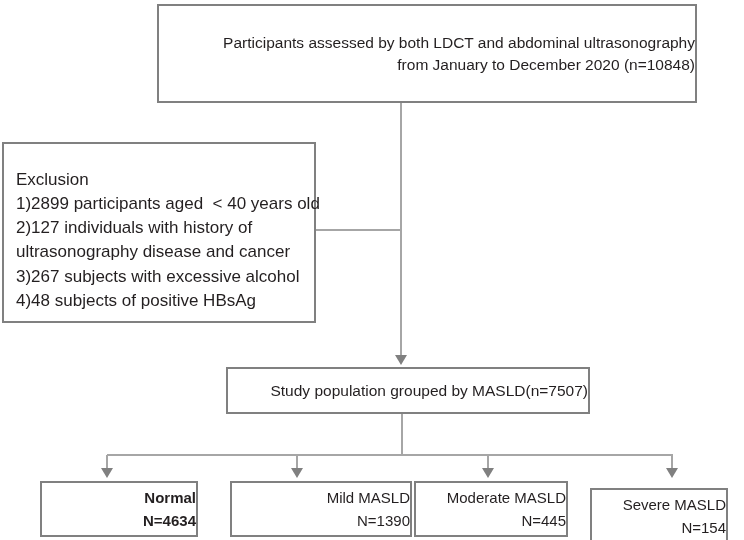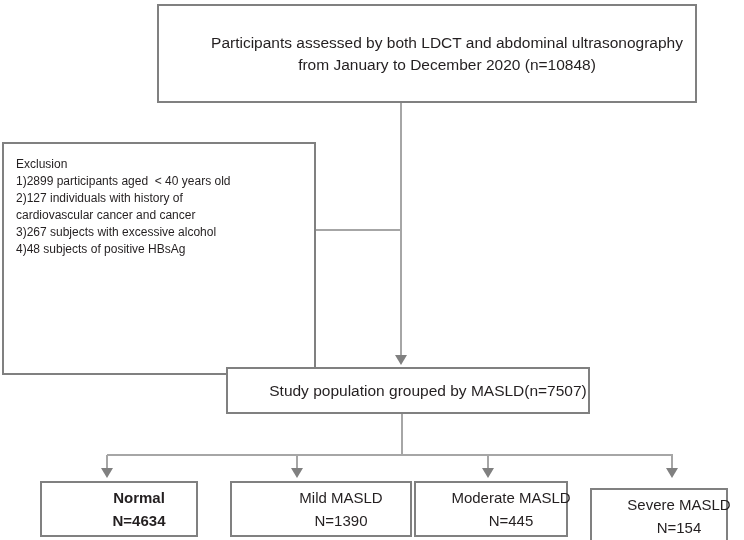--- a/index.html
+++ b/index.html
@@ -15,21 +15,21 @@
     font-family: "Liberation Sans", sans-serif;
     overflow: hidden;
   }
   .box {
     position: absolute;
     box-sizing: border-box;
     border: 2px solid #808080;
     background: #ffffff;
     display: flex;
     flex-direction: column;
-    align-items: center;
+    align-items: flex-end;
     justify-content: center;
     color: #231f20;
     padding-left: 40px;
   }
   .box-left {
     align-items: flex-start;
     justify-content: flex-start;
   }
   .line {
     position: absolute;
@@ -44,23 +44,23 @@
     height: 99px;
     font-size: 15.5px;
   }
   #top-box .line { position: static; text-align: center; }
 
   
   #exclusion-box {
     left: 2px;
     top: 142px;
     width: 314px;
-    height: 233px;
-    font-size: 12px;
-    padding: 12px 0 0 12px;
+    height: 181px;
+    font-size: 17px;
+    padding: 24px 0 0 12px;
   }
   #exclusion-box .line { position: static; text-align: left; }
 
   
   #study-box {
     left: 226px;
     top: 367px;
     width: 364px;
     height: 47px;
     font-size: 15.5px;
@@ -128,21 +128,21 @@
     <div class="line">from January to December 2020 (n=10848)</div>
   </div>
 
   <div class="vline" id="spine-main"></div>
   <div class="arrowhead" id="spine-arrow"></div>
 
   <div class="box box-left" id="exclusion-box">
     <div class="line">Exclusion</div>
     <div class="line">1)2899 participants aged  &lt; 40 years old</div>
     <div class="line">2)127 individuals with history of</div>
-    <div class="line">cardiovascular cancer and cancer</div>
+    <div class="line">ultrasonography disease and cancer</div>
     <div class="line">3)267 subjects with excessive alcohol</div>
     <div class="line">4)48 subjects of positive HBsAg</div>
   </div>
 
   <div class="hline" id="excl-branch"></div>
 
   <div class="box" id="study-box">
     <div class="line">Study population grouped by MASLD(n=7507)</div>
   </div>
 

